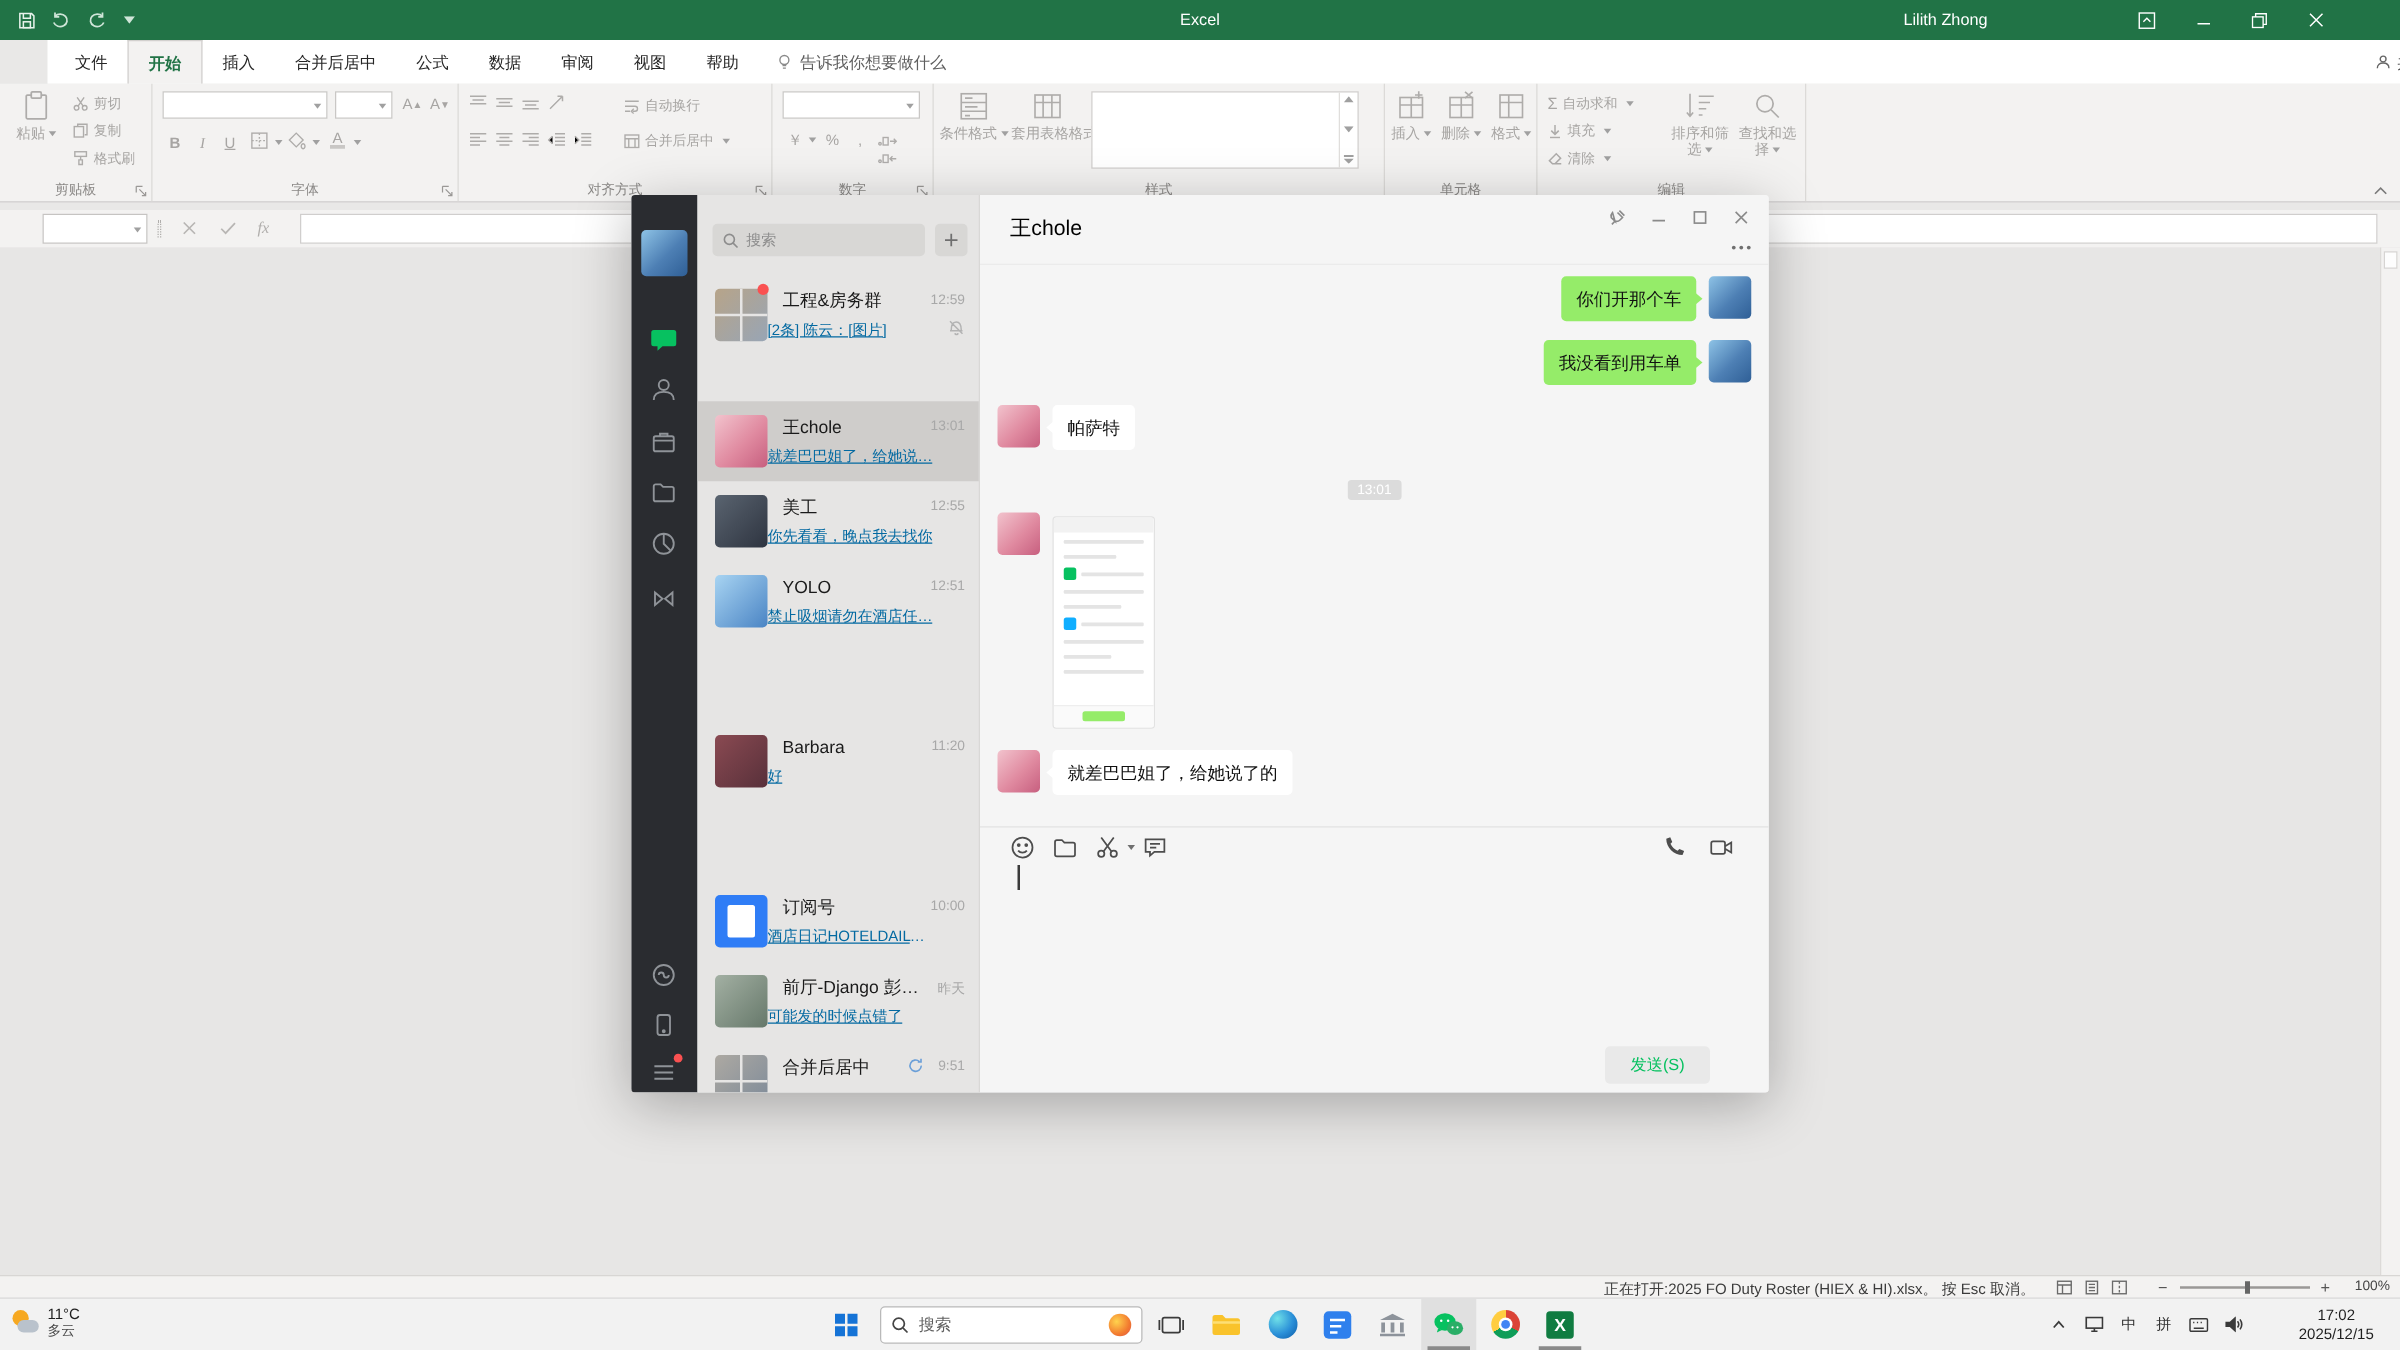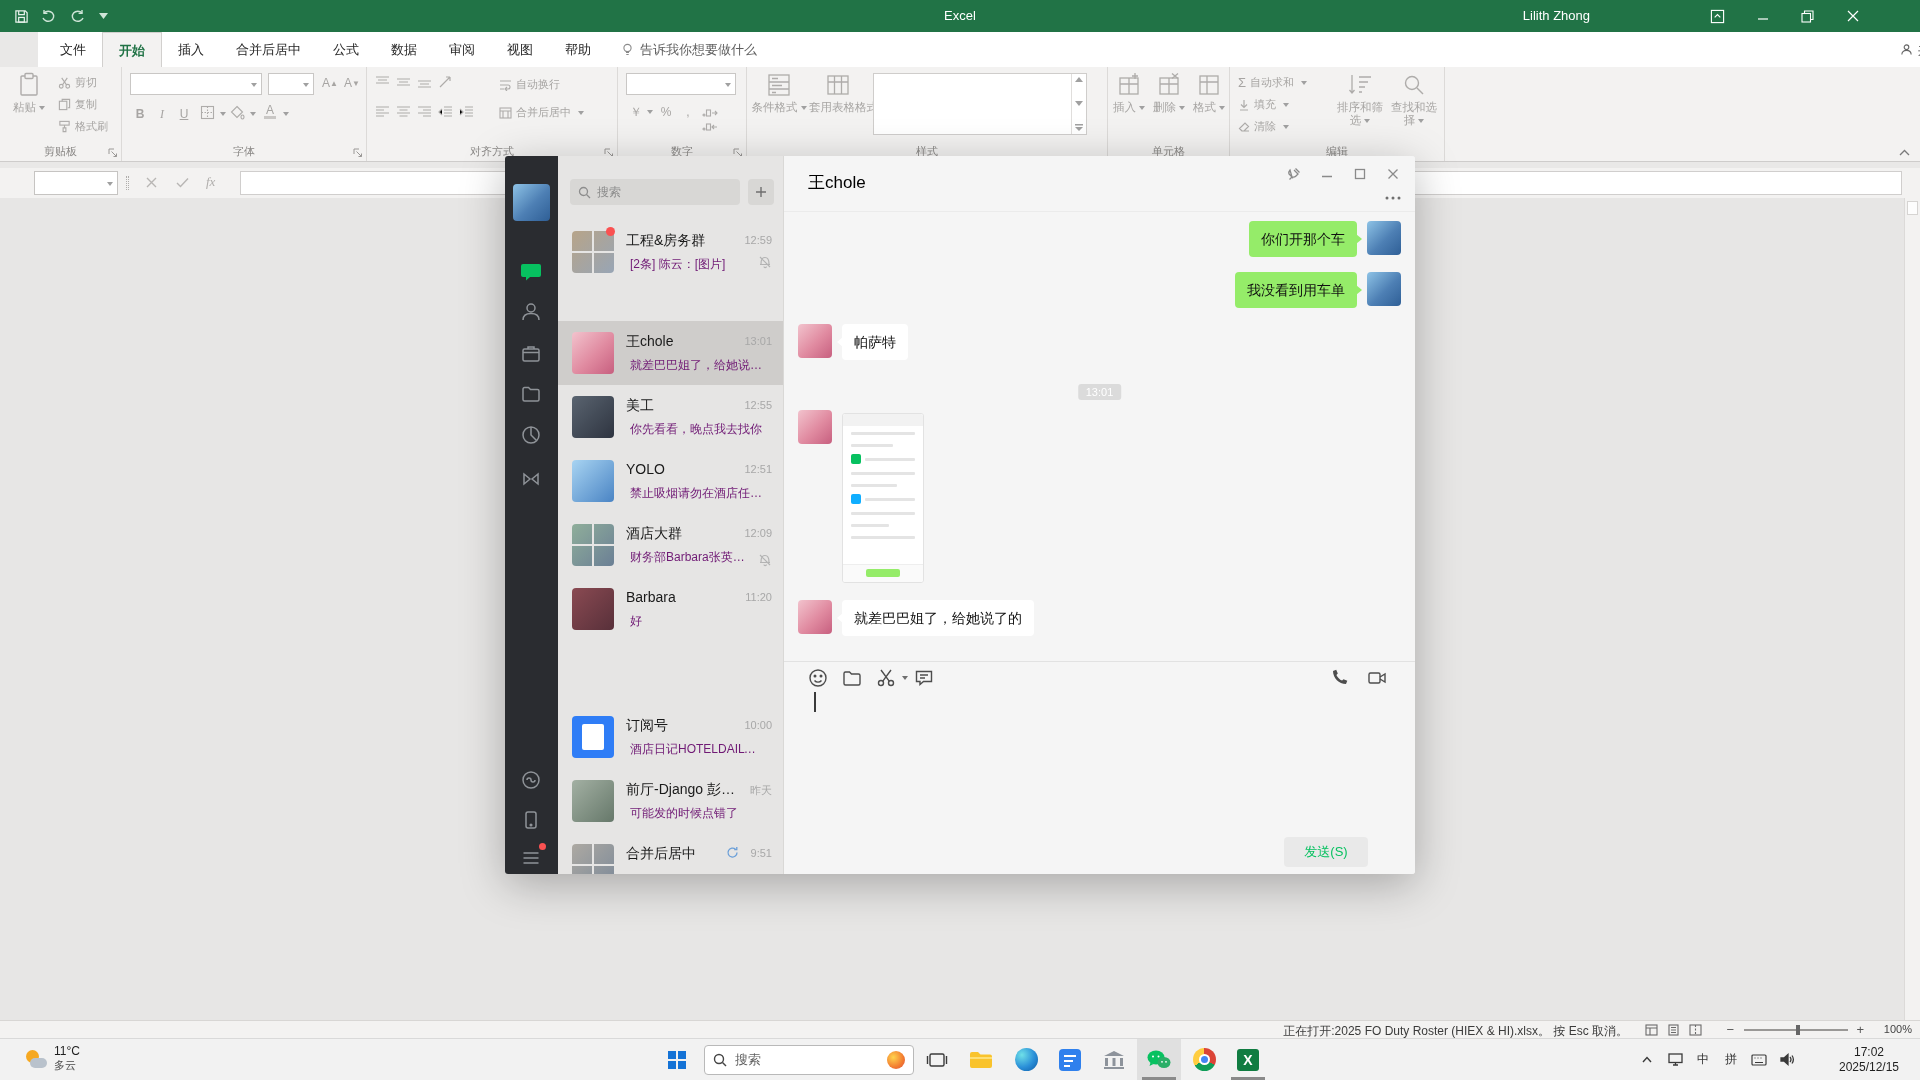--- a/index.html
+++ b/index.html
@@ -58,21 +58,21 @@
 
   .searchbox { position:absolute; left:12px; top:23px; width:170px; height:26px; background:#d8d7d5; border-radius:4px; display:flex; align-items:center; gap:6px; padding:0 8px; font-size:12px; color:#8d8d8d; }
   .addbtn { position:absolute; left:190px; top:23px; width:26px; height:26px; background:#d8d7d5; border-radius:4px; display:flex; align-items:center; justify-content:center; }
 
   .citem { position:absolute; left:0; width:226px; height:64px; }
   .citem.sel { background:#cfcdcb; }
   .cav { position:absolute; left:14px; top:11px; width:42px; height:42px; border-radius:4px; overflow:hidden; }
   .cav34 { width:34px; height:34px; border-radius:4px; overflow:hidden; position:absolute; }
   .cname { position:absolute; left:68px; top:12px; font-size:14px; color:#1a1a1a; max-width:112px; white-space:nowrap; overflow:hidden; }
   .ctime { position:absolute; right:12px; top:14px; font-size:11px; color:#a8a8a8; }
-  .cprev { position:absolute; left:72px; top:36px; font-size:12px; color:#701a75; max-width:132px; white-space:nowrap; overflow:hidden; text-overflow:ellipsis; }
+  .cprev { position:absolute; left:56px; top:36px; font-size:12px; color:#0369a1; max-width:132px; white-space:nowrap; overflow:hidden; text-overflow:ellipsis;text-decoration:underline; }
   .cbadge { position:absolute; left:48px; top:7px; width:9px; height:9px; border-radius:50%; background:#fa5151; }
   .cmute { position:absolute; right:12px; bottom:10px; width:14px; height:14px; }
   .pinhead { position:absolute; left:0; width:226px; height:42px; font-size:12px; color:#8b8b8b; }
 
   
   .avgrid::before { content:''; position:absolute; inset:0;
     background:
       linear-gradient(#e6e5e4 0 0) center/2px 100% no-repeat,
       linear-gradient(#e6e5e4 0 0) center/100% 2px no-repeat; }
   .av-user   { background:linear-gradient(135deg,#8ec3e6 0%,#4d7fb4 55%,#2f5f96 100%); }
@@ -563,29 +563,20 @@
         <div class="cprev">你先看看，晚点我去找你</div>
       </div>
 
       <div class="citem" style="top:293px">
         <div class="cav av-yolo"></div>
         <div class="cname">YOLO</div>
         <div class="ctime">12:51</div>
         <div class="cprev">禁止吸烟请勿在酒店任…</div>
       </div>
 
-      <div class="citem" style="top:357px">
-        <div class="cav av-g2 avgrid"></div>
-        <div class="cname">酒店大群</div>
-        <div class="ctime">12:09</div>
-        <div class="cprev" style="max-width:118px">财务部Barbara张英…</div>
-        <svg class="cmute" viewBox="0 0 14 14" fill="none" stroke="#b3b3b3" stroke-width="1.2">
-            <path d="M3 9 c0-4 1-6.5 4-6.5 s4 2.5 4 6.5 M2 9.5 h10 M6 11.5 a1.2 1.2 0 0 0 2.4 0 M2 2 L12 12"></path>
-          </svg>
-      </div>
 
       <div class="citem" style="top:421px">
         <div class="cav av-bar"></div>
         <div class="cname">Barbara</div>
         <div class="ctime">11:20</div>
         <div class="cprev">好</div>
       </div>
 
 
       <div class="citem" style="top:549px">
@@ -703,21 +694,21 @@
           <rect x="2" y="5" width="11" height="10" rx="1.5"></rect>
           <path d="M13 9 L18 6 v8 L13 11"></path>
         </svg>
       <div class="caret"></div>
       <div style="position:absolute;left:0;top:506px;right:0;bottom:0"></div>
       <div class="sendbtn">发送(S)</div>
     </div>
   </div>
 
   <div class="taskbar">
-    <div style="position:absolute;left:24px;top:5px;display:flex;align-items:flex-end;gap:6px">
+    <div style="position:absolute;left:8px;top:5px;display:flex;align-items:center;gap:6px">
       <div style="position:relative;width:24px;height:24px">
         <div style="position:absolute;left:2px;top:2px;width:13px;height:13px;border-radius:50%;background:#f6a821"></div>
         <div style="position:absolute;left:6px;top:10px;width:17px;height:10px;border-radius:6px;background:#b9c2cc"></div>
       </div>
       <div style="line-height:14px">
         <div style="font-size:12px;color:#1f1f1f">11°C</div>
         <div style="font-size:11px;color:#4a4a4a">多云</div>
       </div>
     </div>
 

